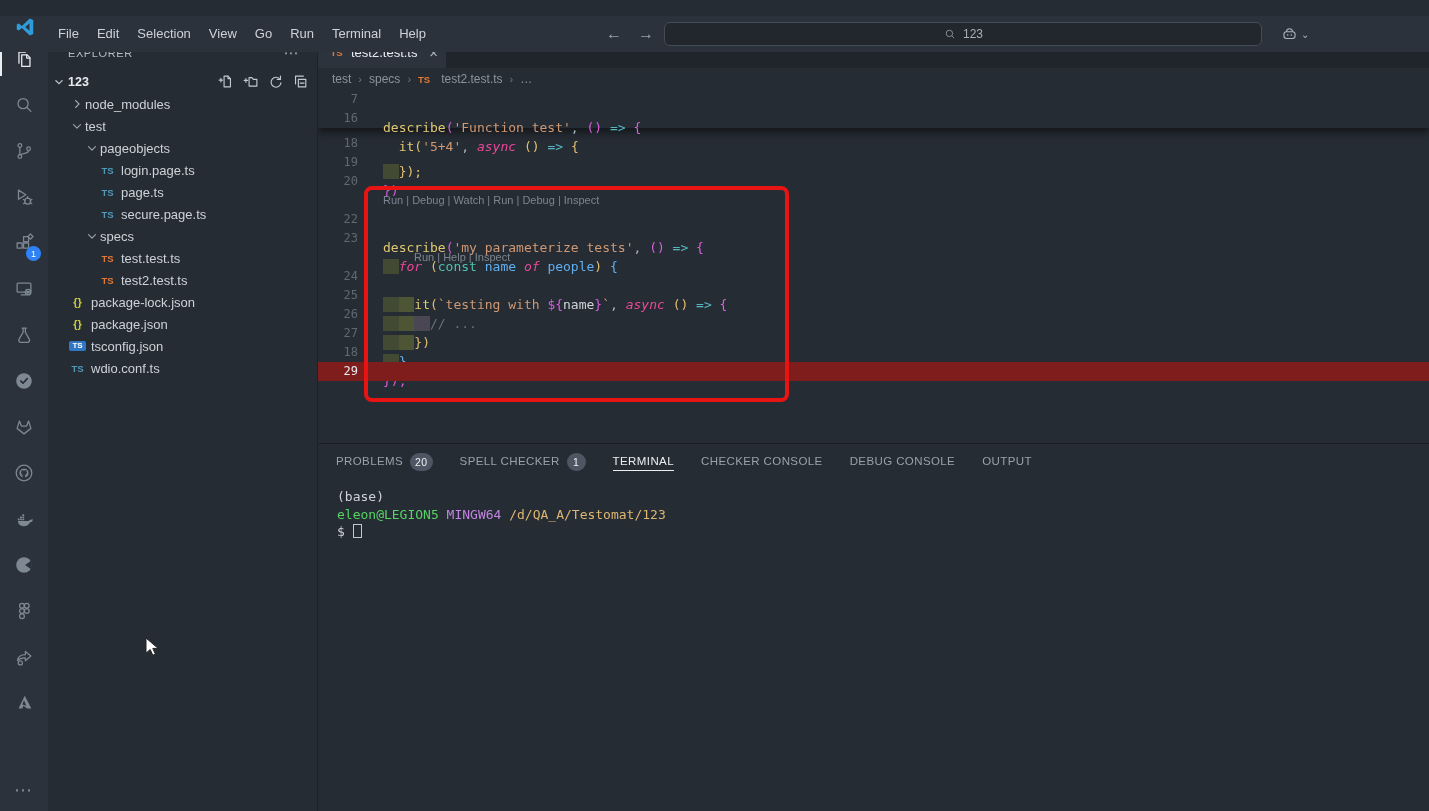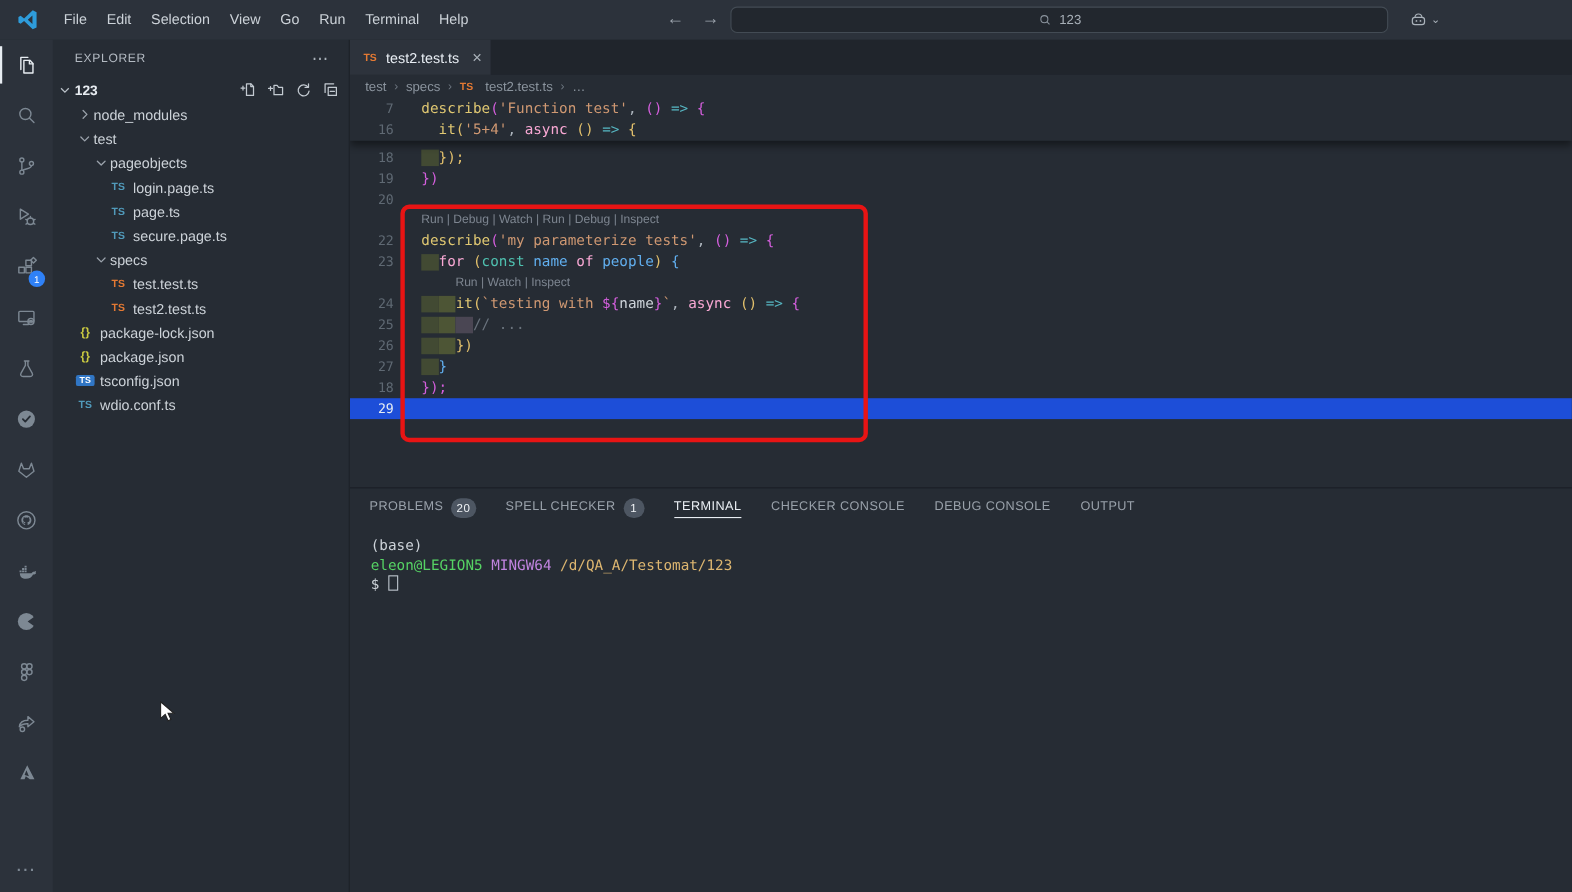--- a/index.html
+++ b/index.html
@@ -7,21 +7,21 @@
   body {
     background:#262c34;
     font-family:"Liberation Sans", sans-serif;
     position:relative;
     -webkit-user-select:none; user-select:none;
     color:#ccd2d8;
   }
   svg { display:block; }
 
   
-  .titlebar { position:absolute; top:0; left:0; right:0; height:36px; background:#2c323b; display:flex; align-items:center; z-index:60; }
+  .titlebar { position:absolute; top:16px; left:0; right:0; height:36px; background:#2c323b; display:flex; align-items:flex-start; z-index:60; }
   .vs-logo { width:22px; height:22px; margin:0 13px 0 14px; }
   .menu { display:flex; align-items:center; }
   .menu-item { padding:0 9px; font-size:13px; color:#ccd2d8; height:36px; line-height:36px; cursor:default; }
   .nav-arrows { position:absolute; left:606px; top:0; height:36px; display:flex; align-items:center; gap:16px; color:#9aa2ab; font-size:16px; }
   .searchbox { position:absolute; left:664px; top:6px; width:598px; height:24px; background:#22272e; border:1px solid #434b54; border-radius:6px; display:flex; align-items:center; justify-content:center; gap:6px; color:#a7afb7; font-size:12px; }
   .searchbox .s-ico { color:#8b949e; }
   .account-area { position:absolute; left:1280px; top:0; height:36px; display:flex; align-items:center; gap:2px; color:#aab2ba; }
 
   
   .activitybar { position:absolute; top:36px; left:0; bottom:0; width:48px; background:#2c323b; display:flex; flex-direction:column; align-items:center; z-index:40; }
@@ -53,29 +53,29 @@
   .tabstrip { height:32px; background:#20252c; display:flex; }
   .tab { width:128px; background:#2d333c; display:flex; align-items:center; padding:0 8px 0 10px; gap:6px; font-size:13px; color:#e8edf3; cursor:pointer; }
   .tab .fi { margin-right:0; }
   .tab-close { margin-left:auto; color:#aab2ba; font-size:15px; line-height:1; cursor:pointer; }
   .breadcrumbs { height:22px; display:flex; align-items:center; padding-left:14px; font-size:12px; color:#8b949e; gap:7px; }
   .breadcrumbs .bc { display:flex; align-items:center; gap:6px; cursor:pointer; }
   .breadcrumbs .sep { color:#6e7781; font-size:11px; }
 
   .code-wrap { position:absolute; top:54px; left:0; right:0; height:353px; overflow:hidden; }
   .crow { display:flex; height:19px; line-height:19px; font-family:"DejaVu Sans Mono", monospace; font-size:13px; position:relative; }
-  .crow.active { background:#1d4ed8; }
+  .crow.active { background:#7f1d1d; }
   .crow.active .ln { color:#e6edf3; }
   .ln { width:40px; text-align:right; color:#5f6973; font-size:12px; flex:none; margin-right:25px; }
-  .ct { white-space:pre; }
+  .ct { white-space:pre;margin-top:28px; }
   .sticky { position:relative; box-shadow:0 5px 7px rgba(0,0,0,.45); background:#262c34; z-index:5; }
   .code-lines { padding-top:6px; }
   .lens { font-family:"Liberation Sans", sans-serif; font-size:11px; color:#7d8590; margin-left:65px; cursor:pointer; }
 
-  .tk-kw  { color:#f9a8d4; } 
+  .tk-kw  { color:#ec4899;font-style:italic; } 
   .tk-kw2 { color:#4fc1b0; } 
   .tk-fn  { color:#e0c872; } 
   .tk-str { color:#cf9872; }
   .tk-var { color:#61afef; }
   .tk-op  { color:#56b6c2; }
   .tk-b1  { color:#e2c06c; }
   .tk-b2  { color:#d55fde; }
   .tk-b3  { color:#61afef; }
   .tk-cm  { color:#6a737d; }
   .tk-pl  { color:#adb5bd; }
@@ -437,21 +437,21 @@
         </div>
         <div class="crow">
           <span class="ln">22</span>
           <span class="ct"><span class="tk-fn">describe</span><span class="tk-b2">(</span><span class="tk-str">'my parameterize tests'</span><span class="tk-pl">, </span><span class="tk-b2">()</span><span class="tk-pl"> </span><span class="tk-op">=&gt;</span><span class="tk-pl"> </span><span class="tk-b2">{</span></span>
         </div>
         <div class="crow">
           <span class="ln">23</span>
           <span class="ct"><span class="tk-blkA">  </span><span class="tk-kw">for</span><span class="tk-pl"> </span><span class="tk-b1">(</span><span class="tk-kw2">const</span><span class="tk-pl"> </span><span class="tk-var">name</span><span class="tk-pl"> </span><span class="tk-kw">of</span><span class="tk-pl"> </span><span class="tk-var">people</span><span class="tk-b1">)</span><span class="tk-pl"> </span><span class="tk-b3">{</span></span>
         </div>
         <div class="crow">
-          <span class="lens" style="padding-left: 31px;">Run | Watch | Inspect</span>
+          <span class="lens" style="padding-left: 31px;">Run | Help | Inspect</span>
         </div>
         <div class="crow">
           <span class="ln">24</span>
           <span class="ct"><span class="tk-blkA">  </span><span class="tk-blkB">  </span><span class="tk-fn">it</span><span class="tk-b1">(</span><span class="tk-str">`testing with </span><span class="tk-tpl">${</span><span class="tk-plv">name</span><span class="tk-tpl">}</span><span class="tk-str">`</span><span class="tk-pl">, </span><span class="tk-kw">async</span><span class="tk-pl"> </span><span class="tk-b1">()</span><span class="tk-pl"> </span><span class="tk-op">=&gt;</span><span class="tk-pl"> </span><span class="tk-b2">{</span></span>
         </div>
         <div class="crow">
           <span class="ln">25</span>
           <span class="ct"><span class="tk-blkA">  </span><span class="tk-blkB">  </span><span class="tk-blkC">  </span><span class="tk-cm">// ...</span></span>
         </div>
         <div class="crow">

